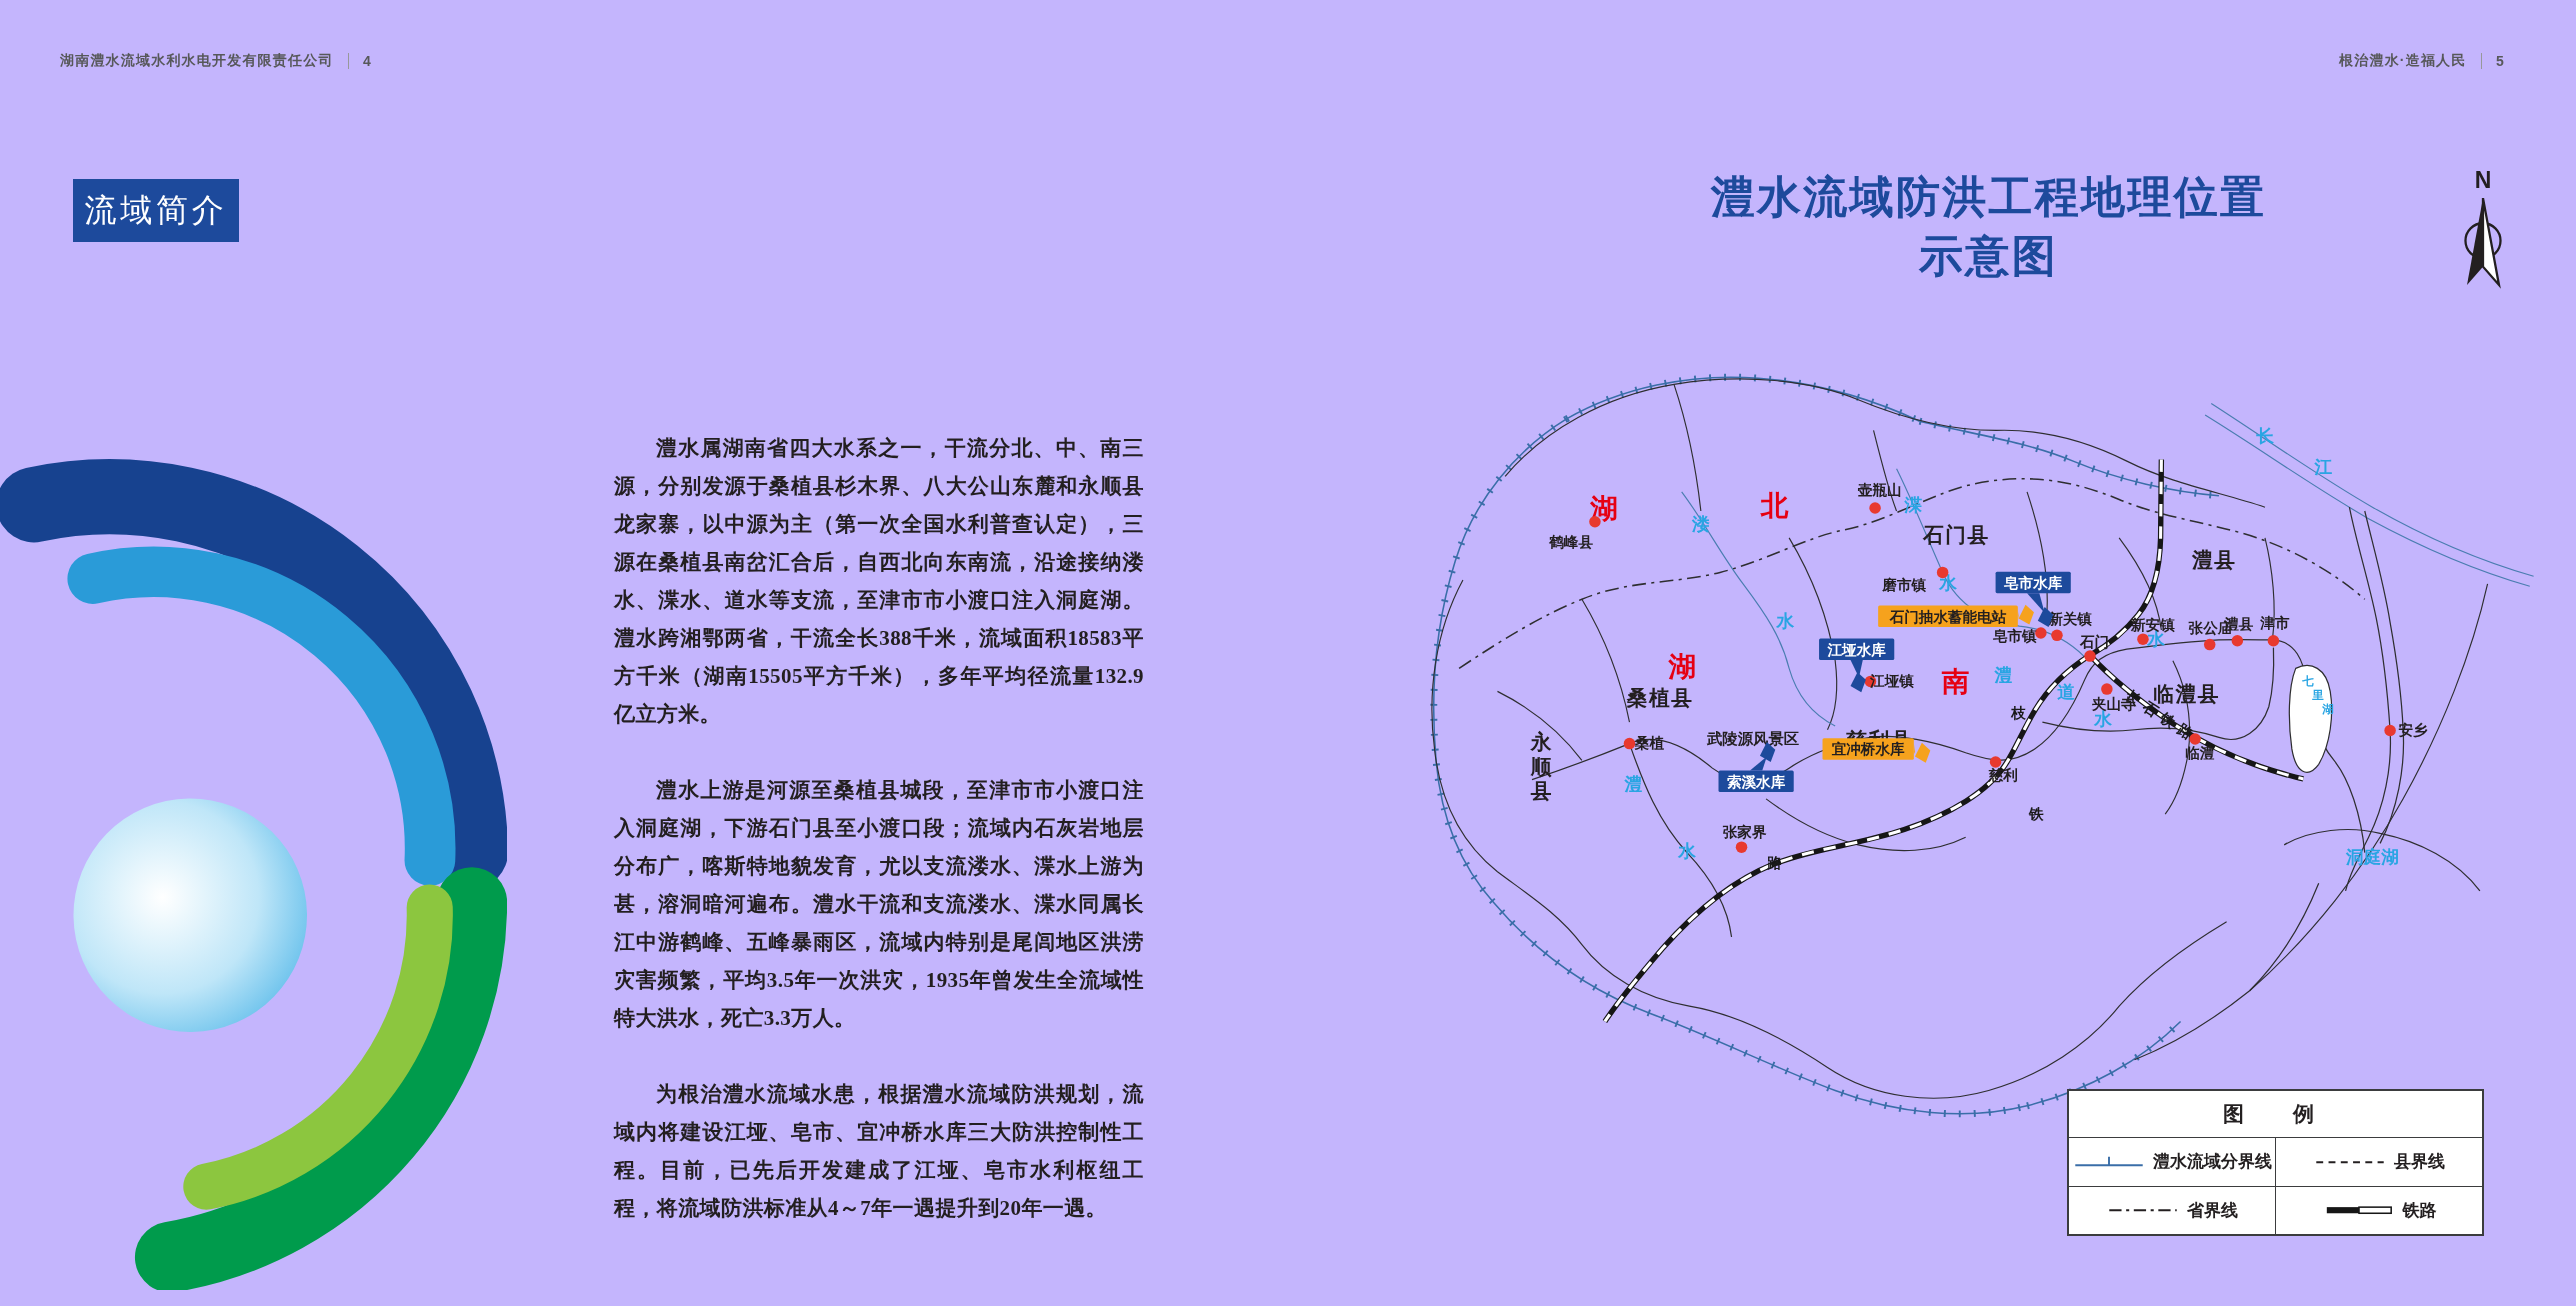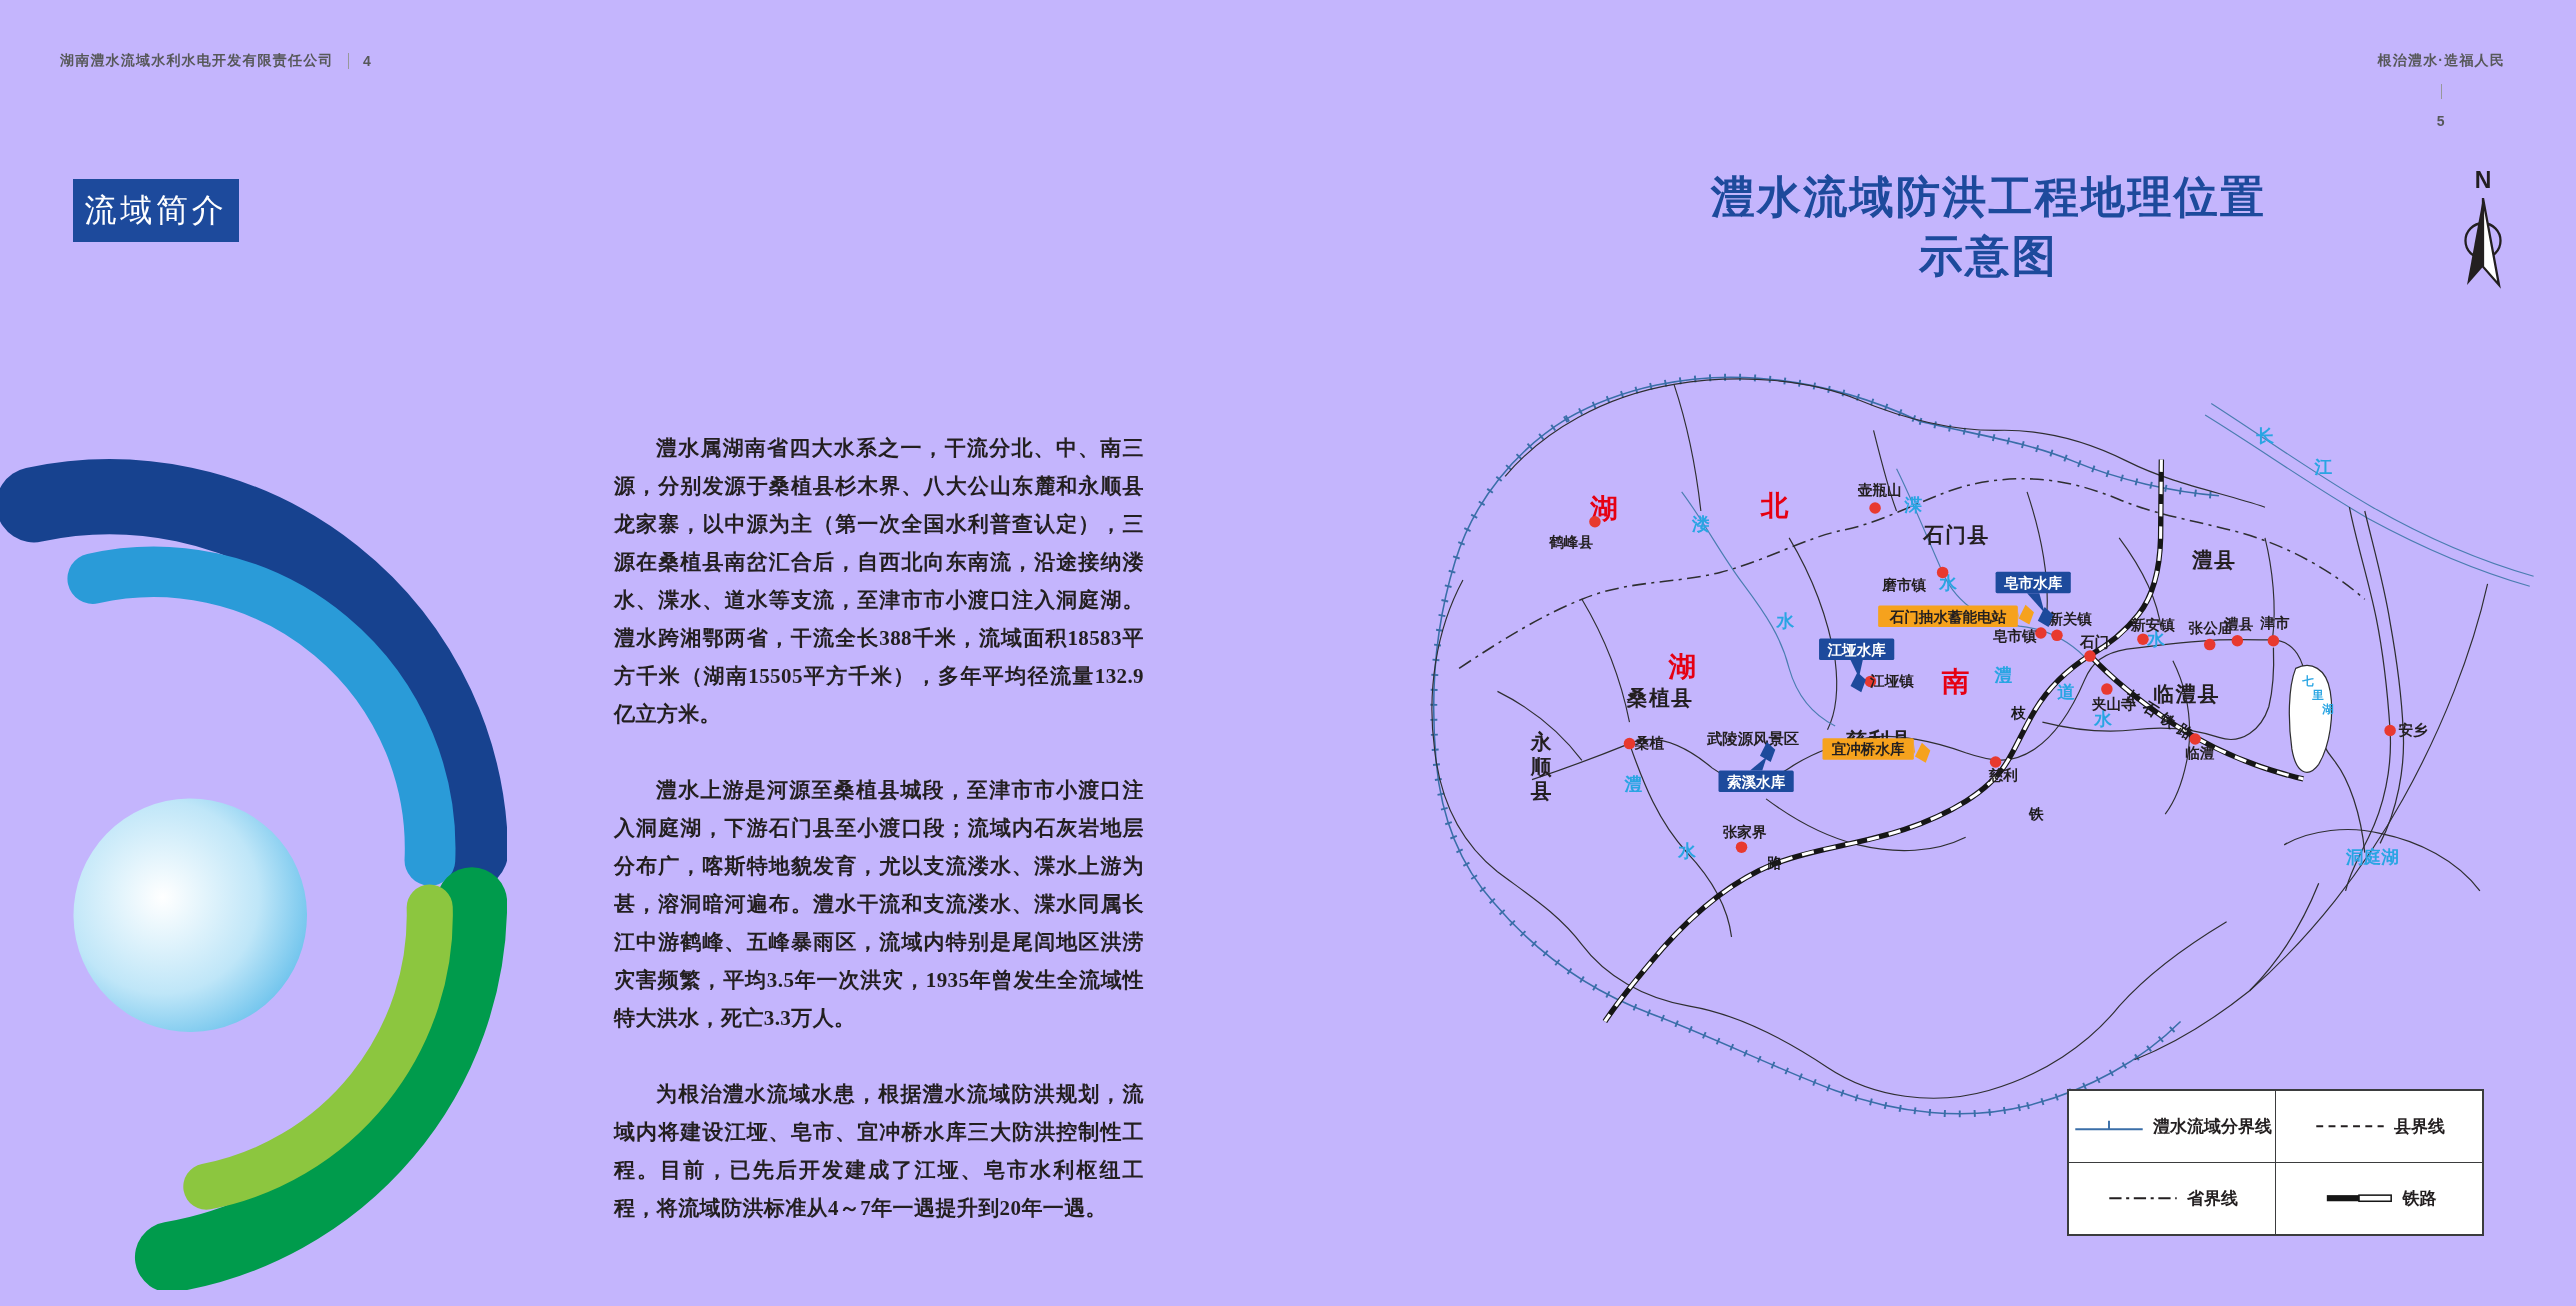--- a/index.html
+++ b/index.html
@@ -3,21 +3,21 @@
 <meta charset="utf-8">
 <style>
   html,body{margin:0;padding:0;background:#ffffff;}
   .sheet{position:relative;width:2576px;height:1306px;background:#c4b5fd;overflow:hidden;
          font-family:"Liberation Sans",sans-serif;color:#231f20;}
 
   
   .hdr{position:absolute;top:52px;display:flex;align-items:center;gap:14px;
        color:#57585a;font-size:14px;font-weight:bold;letter-spacing:1.2px;}
   .hdr-left{left:60px;}
-  .hdr-right{right:71px;flex-direction:column;}
+  .hdr-right{right:71px;}
   .hdr .hdr-div{width:1.5px;height:15.4px;background:#97989a;}
 
   
   .sec-title{position:absolute;left:73px;top:179px;width:166px;height:63px;background:#1d4a9c;
              color:#ffffff;display:flex;align-items:center;justify-content:center;
              font-size:32px;font-weight:normal;letter-spacing:3.8px;}
   .body-text{position:absolute;left:614px;top:427px;width:530px;
              font-family:"Liberation Serif",serif;font-weight:bold;font-size:21px;
              line-height:38px;text-align:justify;color:#231f20;letter-spacing:0.4px;}
   .body-text p{margin:2px 0 38px 0;text-indent:2em;}
@@ -261,20 +261,21 @@
           <rect x="2373.5" y="961" width="119" height="28" rx="2" fill="#f6a21d"></rect>
           <text x="2433" y="982" class="m-callout" fill="#231f20">宜冲桥水库</text>
           <polygon points="2628,795 2628,809 2629,801" fill="#f6a21d"></polygon>
           <rect x="2446" y="788" width="182" height="28" rx="2" fill="#f6a21d"></rect>
           <text x="2537" y="809" class="m-callout" fill="#231f20">石门抽水蓄能电站</text>
         </g>
     </svg>
   </div>
 
   <div class="legend">
+    <div class="legend-title">图　例</div>
     <div class="legend-row first">
       <div class="legend-cell lft">
         <svg viewBox="0 0 96 24">
           <line x1="4" y1="16" x2="92" y2="16" stroke="#3a6ea8" stroke-width="2.5"></line>
           <line x1="48" y1="5" x2="48" y2="16" stroke="#3a6ea8" stroke-width="2.5"></line>
         </svg>
         <span>澧水流域分界线</span>
       </div>
       <div class="legend-cell">
         <svg viewBox="0 0 96 24">

